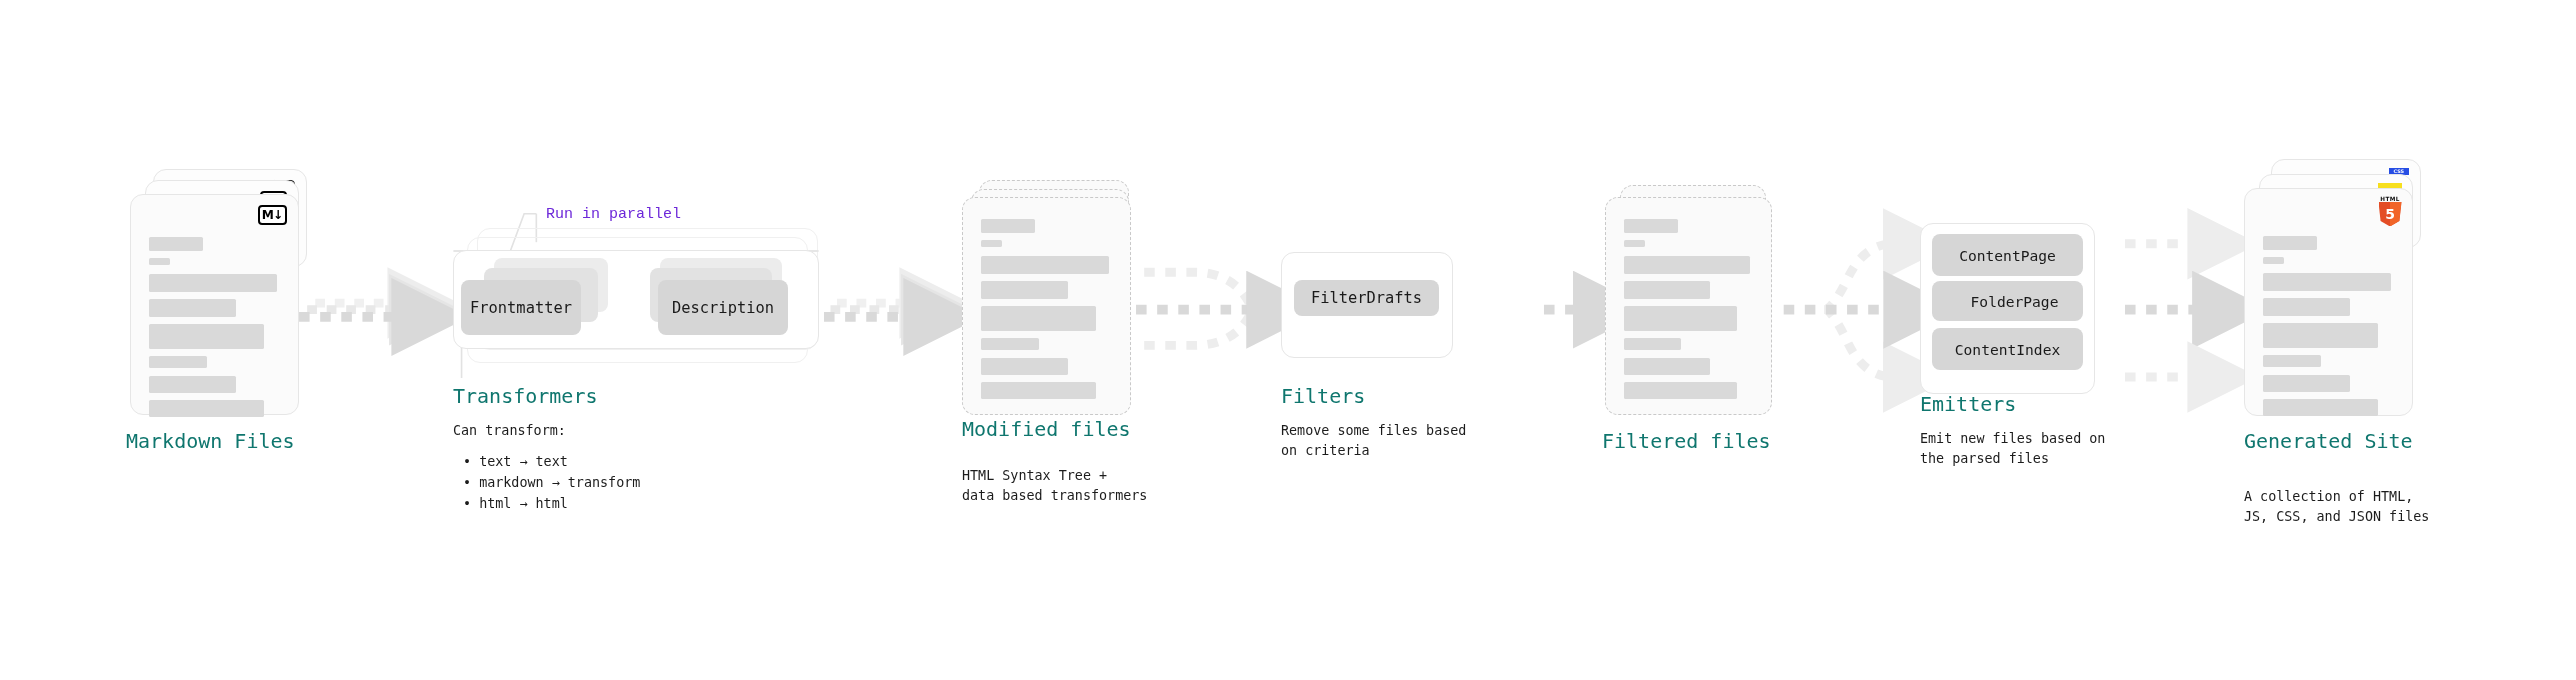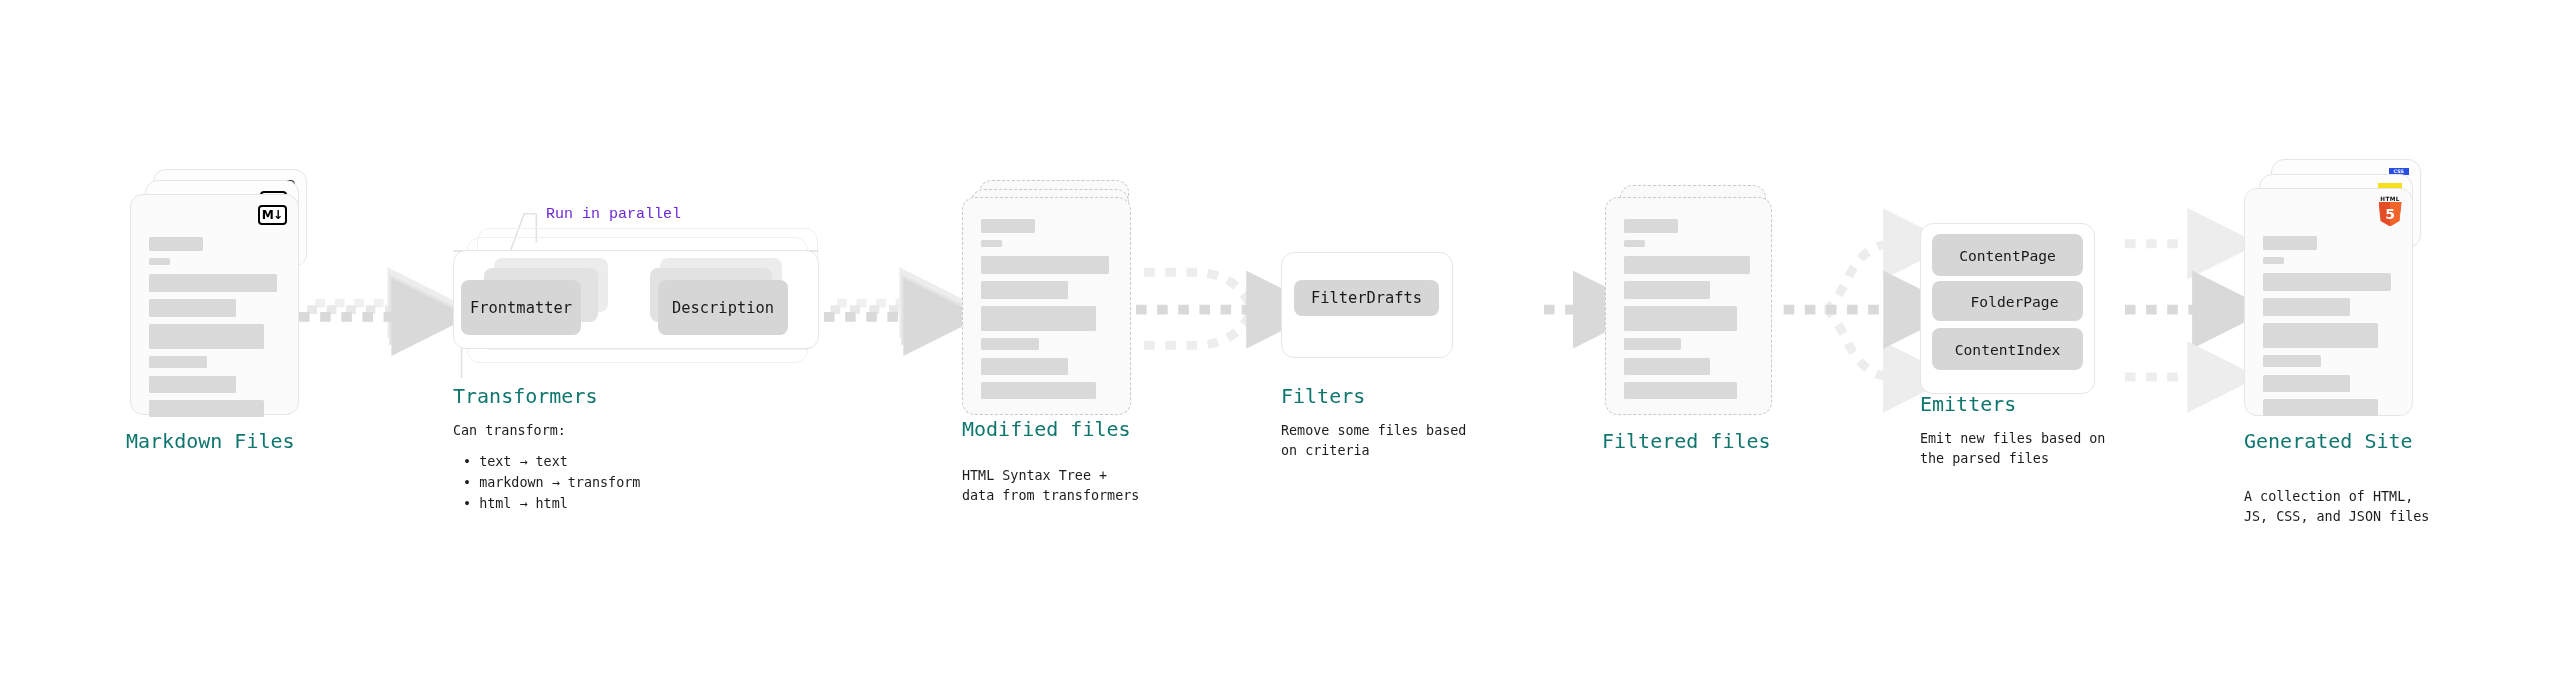--- a/index.html
+++ b/index.html
@@ -248,21 +248,21 @@
         <div class="ln" style="width:100%;height:18px;"></div>
         <div class="ln" style="width:68%;height:18px;"></div>
         <div class="ln" style="width:90%;height:24.4px;"></div>
         <div class="ln" style="width:45%;height:12.2px;"></div>
         <div class="ln" style="width:68%;height:17px;"></div>
         <div class="ln" style="width:90%;height:17px;"></div>
       </div>
     </div>
     <div class="title" style="left:962px;top:417px;">Modified files</div>
     <div class="caption" style="left:962px;top:466px;">HTML Syntax Tree +
-data from transformers</div>
+data based transformers</div>
   </div>
 
   <div class="stack" style="left:0;top:0;">
     <div class="groupbox" style="left:1281px;top:252px;width:172px;height:106px;"></div>
     <div class="chip" style="left:1294px;top:280px;width:145px;height:36px;">FilterDrafts</div>
     <div class="title" style="left:1281px;top:384px;">Filters</div>
     <div class="caption" style="left:1281px;top:421px;">Remove some files based
 on criteria</div>
   </div>
 

